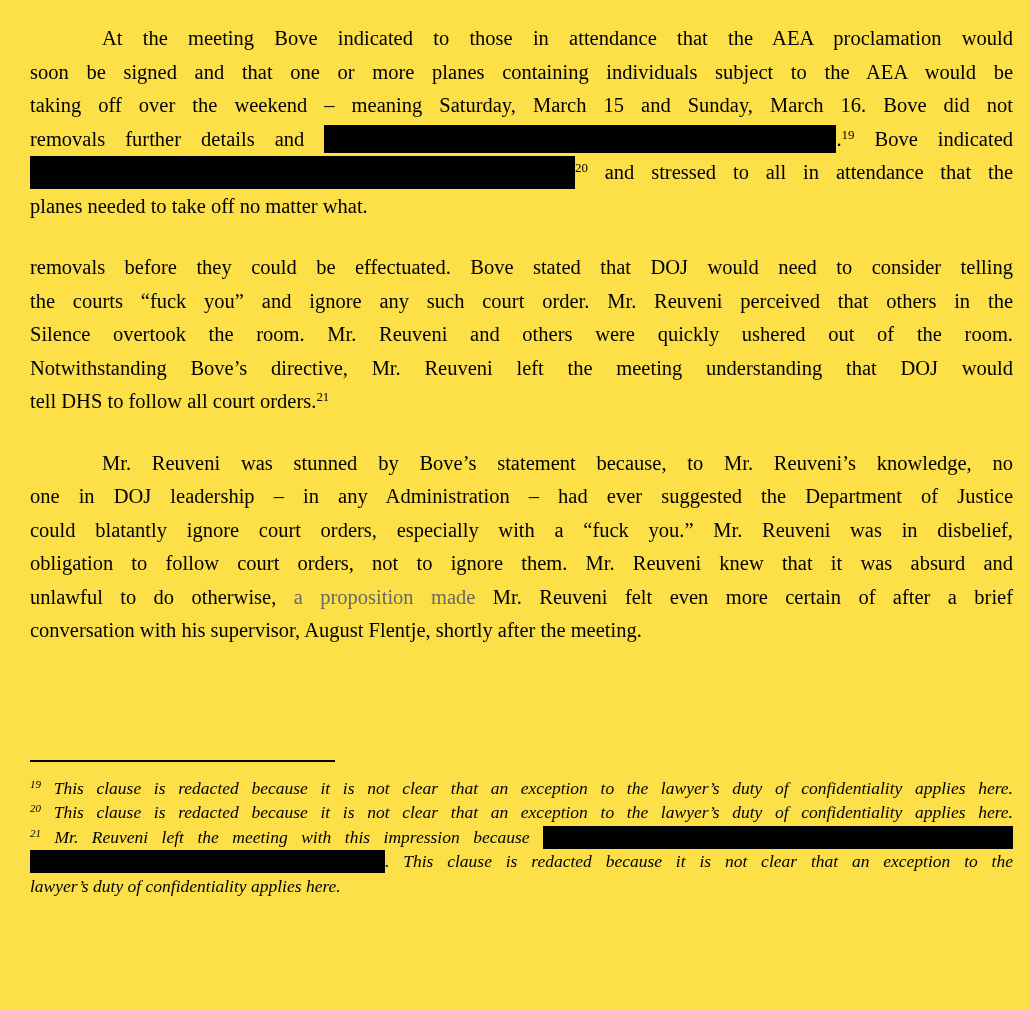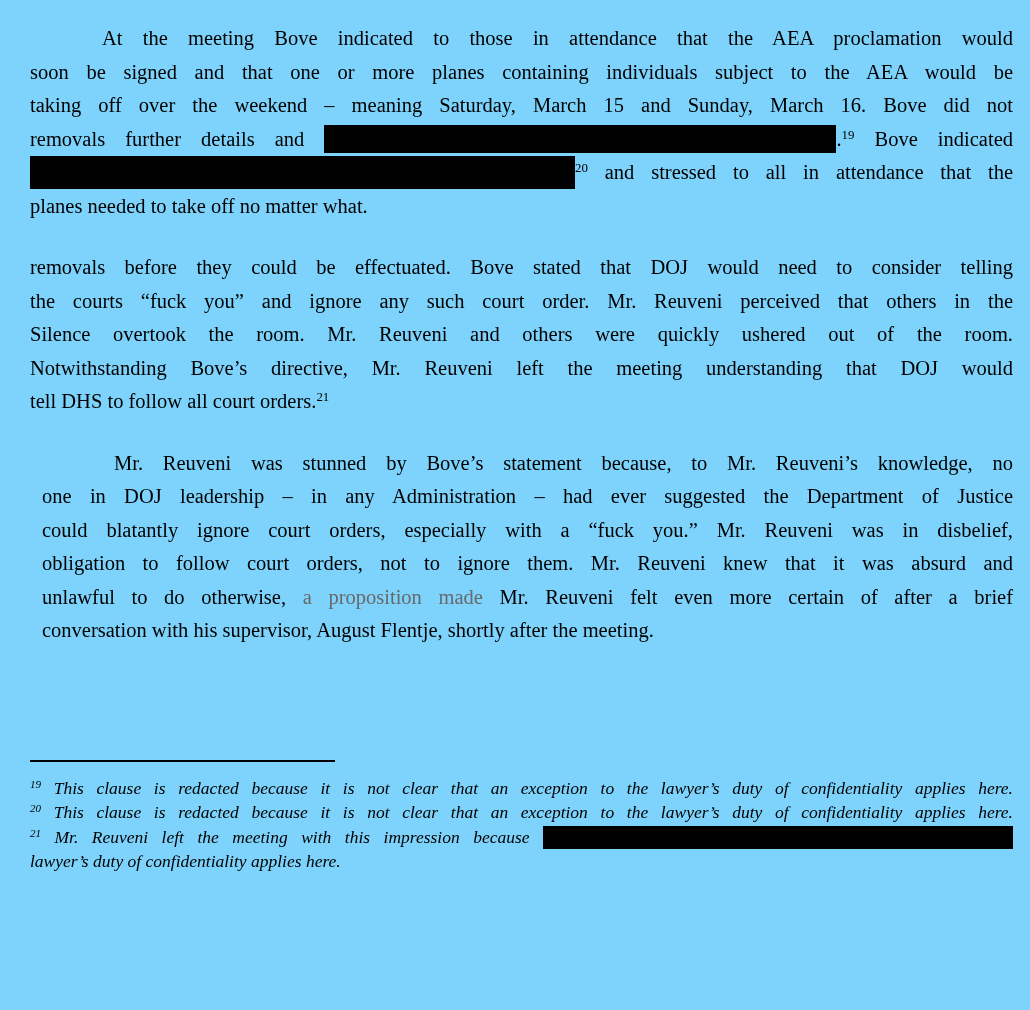--- a/index.html
+++ b/index.html
@@ -1,36 +1,36 @@
 <!DOCTYPE html>
 <html><head>
 <meta charset="utf-8">
 <style>
   html, body { margin: 0; padding: 0; background: #ffffff; }
   .page {
     position: relative;
     width: 1030px;
     height: 1010px;
-    background: #7dd3fc;
+    background: #fde047;
     box-sizing: border-box;
     padding: 22px 17px 0 30px;
     font-family: "Liberation Serif", "DejaVu Serif", serif;
     color: #000000;
     overflow: hidden;
   }
   .body-text .line {
     font-size: 20.5px;
     line-height: 33.5px;
     text-align: justify;
     white-space: normal;
   }
   .line.justify { text-align-last: justify; }
   .line.indent { text-indent: 72px; }
   .paragraph { margin: 0 0 28px 0; }
-  .paragraph:last-child { margin-bottom: 0; margin-left: 12px; }
+  .paragraph:last-child { margin-bottom: 0; }
   .redaction {
     display: inline-block;
     background: #000000;
   }
   .sup {
     display: inline-block;
     font-size: 0.63em;
     position: relative;
     top: -0.52em;
     line-height: 0;
@@ -83,16 +83,17 @@
   <div class="footnote-sep"></div>
   <div class="footnotes" id="footnotes">
       <div class="footnote-item">
         <div class="line justify"><span class="sup">19</span><span> This clause is redacted because it is not clear that an exception to the lawyer’s duty of confidentiality applies here.</span></div>
       </div>
       <div class="footnote-item">
         <div class="line justify"><span class="sup">20</span><span> This clause is redacted because it is not clear that an exception to the lawyer’s duty of confidentiality applies here.</span></div>
       </div>
       <div class="footnote-item">
         <div class="line justify"><span class="sup">21</span><span> Mr. Reuveni left the meeting with this impression because </span><span class="redaction" style="width: 470px; height: 23px; vertical-align: -6px; background: rgb(0, 0, 0);"></span></div>
+        <div class="line justify"><span class="redaction" style="width: 355px; height: 23px; vertical-align: -6px; background: rgb(0, 0, 0);"></span><span>. This clause is redacted because it is not clear that an exception to the</span></div>
         <div class="line"><span>lawyer’s duty of confidentiality applies here.</span></div>
       </div>
     </div>
 </div>
 
 </body></html>

